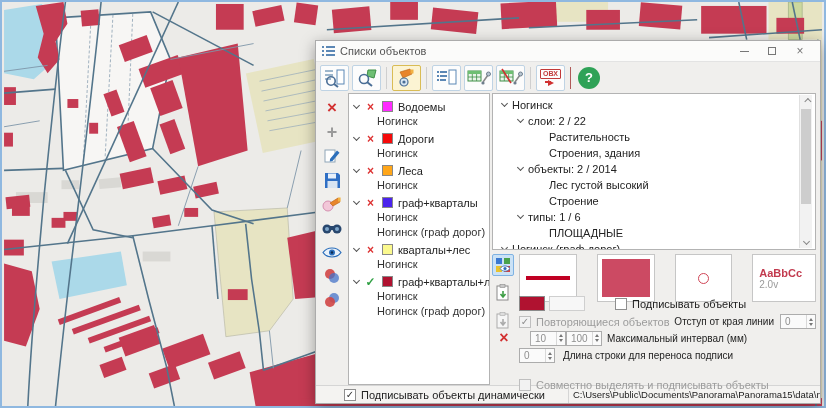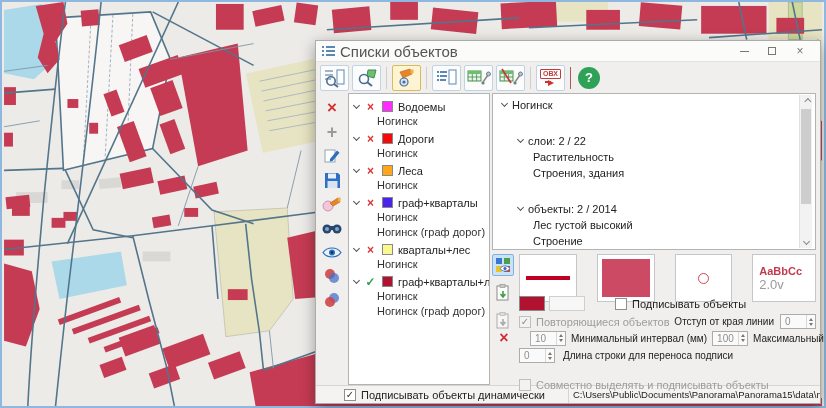--- a/index.html
+++ b/index.html
@@ -9,21 +9,21 @@
 
   
   .map { position:absolute; inset:0; }
   .map svg { display:block; width:100%; height:100%; }
 
   
   .dialog { position:absolute; left:313px; top:38px; width:506px; height:364px;
             background:#F0EFED; border:1px solid #ABABAB; box-shadow:0 4px 14px rgba(0,0,0,.35);
             font-size:11px; color:#222; display:flex; flex-direction:column; }
   .titlebar { height:21px; background:#FBFBFA; display:flex; align-items:center; padding:0 6px; gap:5px; flex:0 0 auto; border-bottom:1px solid #E3E3E3;}
-  .titlebar .title { color:#555; font-size:15px; }
+  .titlebar .title { color:#555; font-size:11px; }
   .wctrls { margin-left:auto; display:flex; }
   .wbtn { width:28px; height:19px; display:flex; align-items:center; justify-content:center; color:#777; font-size:12px; }
   .minbar { width:9px; height:1px; background:#777; display:inline-block; }
   .maxsq { width:8px; height:8px; border:1px solid #777; display:inline-block; }
 
   .toolbar { height:31px; display:flex; align-items:center; gap:3px; padding:2px 4px; flex:0 0 auto; }
   .tbtn { width:29px; height:26px; border:1px solid #BFD3E4; background:#FCFCFC; border-radius:2px;
           display:flex; align-items:center; justify-content:center; position:relative; }
   .tbtn.active { background:#FCF4D3; border-color:#D9BC55; }
   .tsep { width:1px; height:22px; background:#CFCFCF; margin:0 2px; }
@@ -51,40 +51,40 @@
   .lstate { width:13px; text-align:center; font-weight:bold; font-size:12px; flex:0 0 auto; }
   .lswatch { width:11px; height:11px; border:1px solid #888; margin:0 5px; flex:0 0 auto; }
   .lname { white-space:nowrap; }
   .lmap { height:15px; padding-left:26px; color:#333; white-space:nowrap; }
 
   
   .right { flex:1 1 auto; position:relative; min-width:0; }
   .tree { position:absolute; left:0; right:2px; top:0; height:157px; background:#fff; border:1px solid #B3B3B3; padding:3px 0; overflow:hidden;}
   .tnode { height:16px; display:flex; align-items:center; white-space:nowrap; }
   .tnode.lv0 { padding-left:6px; }
-  .tnode.lv1 { padding-left:22px;margin-top:20px; }
-  .tnode.lv2 { padding-left:40px; }
+  .tnode.lv1 { padding-left:22px; }
+  .tnode.lv2 { padding-left:56px; }
   .scrollv { position:absolute; right:3px; top:1px; bottom:1px; width:13px; background:#F2F2F2; border-left:1px solid #E0E0E0;}
   .scr-arrow { position:absolute; left:0; width:13px; height:13px; display:flex; align-items:center; justify-content:center; }
   .scr-arrow .chev { margin:0; border-color:#888; }
   .scr-arrow.up .chev { transform:rotate(135deg) translate(-1px,-1px); }
   .scr-thumb { position:absolute; left:1px; width:10px; top:14px; height:95px; background:#CDCDCD; }
 
   .rrail { position:absolute; left:0; top:161px; width:24px; display:flex; flex-direction:column; gap:6px; }
   .ricon2 { width:22px; height:22px; display:flex; align-items:center; justify-content:center; border-radius:2px; }
   .ricon2.sel { background:#CBE2F6; border:1px solid #7FB2E2; }
 
   .previews { position:absolute; left:27px; right:2px; top:161px; height:48px; display:flex; gap:20px; }
   .pbox { flex:1 1 0; background:#fff; border:1px solid #C6C6C6; position:relative; display:flex; align-items:center; justify-content:center; }
   .pline { width:80%; height:4px; }
   .pfill { position:absolute; inset:4px; }
   .pcircle { width:11px; height:11px; border:1.5px solid #D04556; border-radius:50%; }
   .ptext { flex-direction:column; align-items:flex-start; justify-content:center; padding-left:6px; }
   .psample { font-size:11px; font-weight:bold; }
-  .psize { font-size:13px; color:#9A9A9A;text-align:center; }
+  .psize { font-size:10px; color:#9A9A9A;text-align:center; }
 
   .rrow { position:absolute; left:27px; right:2px; display:flex; align-items:center; }
   .sw { width:26px; height:15px; border:1px solid #8A8A8A; display:inline-block; }
   .sw2 { width:36px; height:15px; border:1px solid #CFCFCF; background:#F7F7F7; display:inline-block; margin-left:4px; }
   .cbrow { display:inline-flex; align-items:center; gap:5px; white-space:nowrap; }
   .cb { width:12px; height:12px; border:1px solid #8F8F8F; background:#fff; font-size:10px; line-height:10px;
         display:inline-flex; align-items:center; justify-content:center; color:#333; flex:0 0 auto;}
   .cb.dis { border-color:#BFBFBF; background:#F2F2F2; color:#8D8D8D; }
   .dis-t { color:#9C9C9C; }
   .lbl { font-size:10px; white-space:nowrap; }
@@ -562,21 +562,20 @@
 
         <div class="rrow" style="top:237px; height:16px; left:2px;">
           <span class="bigx">×</span>
           <span class="spin" style="margin-left:16px;">
             <span class="val">10</span>
             <span class="arr">
                 <span class="t-up"></span>
                 <span class="t-dn"></span>
               </span>
           </span>
-          <span class="lbl" style="margin:0 5px;">Минимальный интервал (мм)</span>
           <span class="spin">
             <span class="val">100</span>
             <span class="arr">
                 <span class="t-up"></span>
                 <span class="t-dn"></span>
               </span>
           </span>
           <span class="lbl" style="margin-left:5px;">Максимальный интервал (мм)</span>
         </div>
 

